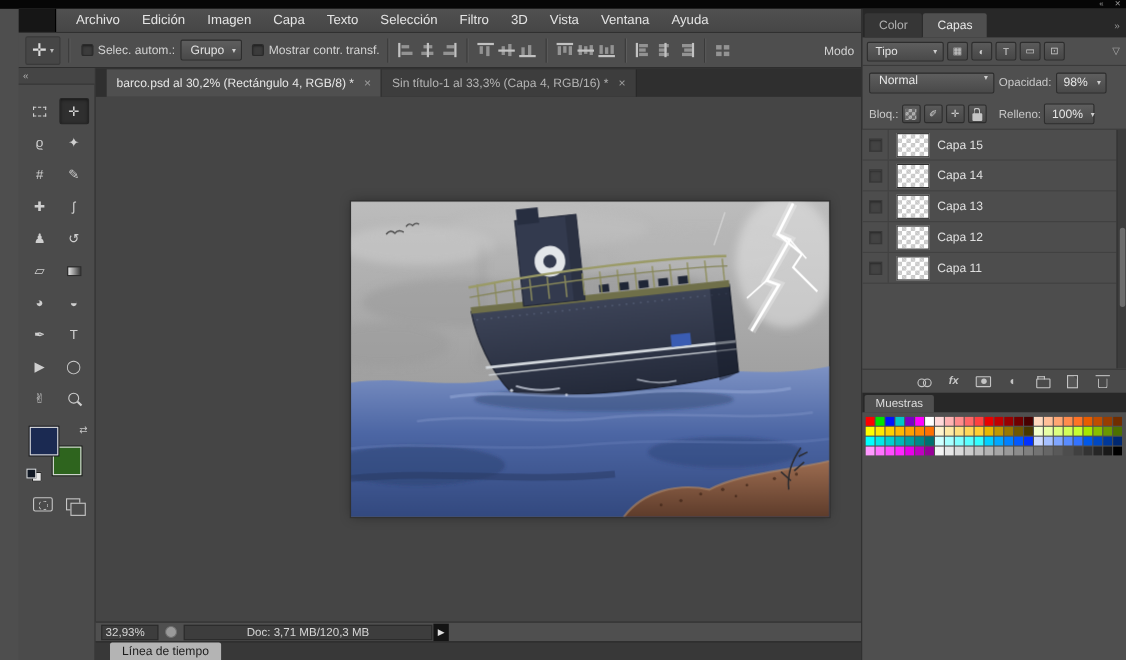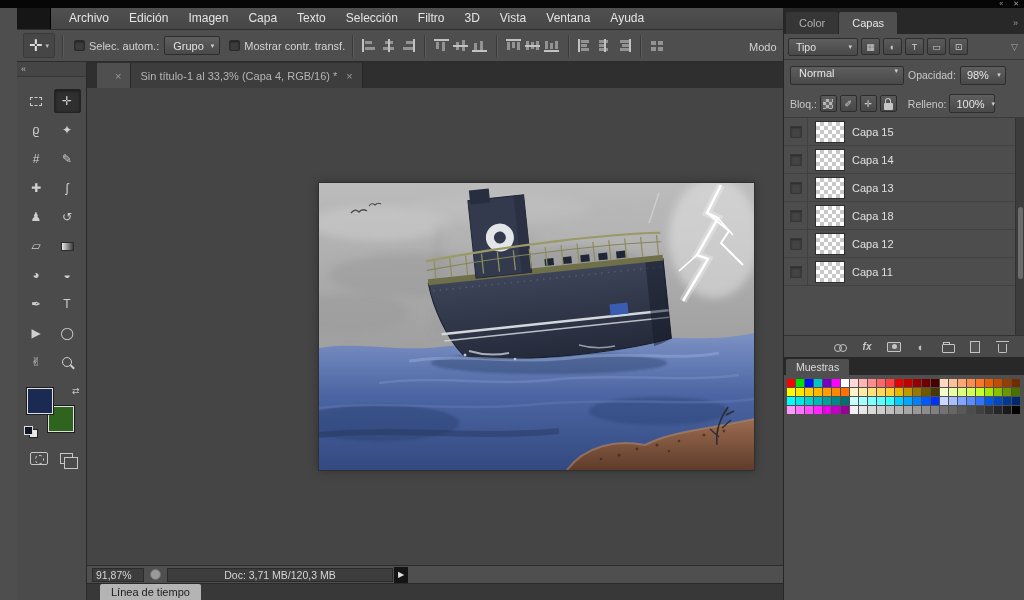--- a/index.html
+++ b/index.html
@@ -352,20 +352,21 @@
           </div>
           <div class="tools-bottom">
             <span class="qmask-icon"></span>
             <span class="smode-icon"></span>
           </div>
         </div>
 
         <div class="doc-col">
           <div class="tabbar">
               <div class="tab active">
+                <span class="tab-label">barco.psd al 30,2% (Rectángulo 4, RGB/8) *</span>
                 <span class="tab-close">×</span>
               </div>
               <div class="tab">
                 <span class="tab-label">Sin título-1 al 33,3% (Capa 4, RGB/16) *</span>
                 <span class="tab-close">×</span>
               </div>
             </div>
 
           <div class="canvas-area">
             <svg class="painting" width="435" height="287" viewBox="0 0 435 287">
@@ -480,21 +481,21 @@
               <g stroke="#2c2c30" stroke-width="1.4" fill="none">
                 <path d="M398,262 C396,246 402,234 409,224"></path>
                 <path d="M403,245 L412,237"></path>
                 <path d="M400,254 L391,246"></path>
                 <path d="M407,232 L415,228"></path>
               </g>
             </svg>
           </div>
 
           <div class="statusbar">
-            <span class="zoom-field">91,87%</span>
+            <span class="zoom-field">32,93%</span>
             <span class="page-icon"></span>
             <span class="doc-field">Doc: 3,71 MB/120,3 MB</span>
             <span class="doc-arrow">▶</span>
           </div>
 
           <div class="timeline-strip">
             <span class="tl-tab">Línea de tiempo</span>
           </div>
         </div>
       </div>
@@ -572,27 +573,20 @@
               </div>
               <span class="lthumb checker"></span>
               <span class="lname">Capa 14</span>
             </div>
             <div class="lrow">
               <div class="vis-cell">
                 <span class="vis-empty"></span>
               </div>
               <span class="lthumb checker"></span>
               <span class="lname">Capa 13</span>
-            </div>
-            <div class="lrow">
-              <div class="vis-cell">
-                <span class="vis-empty"></span>
-              </div>
-              <span class="lthumb checker"></span>
-              <span class="lname">Capa 18</span>
             </div>
             <div class="lrow">
               <div class="vis-cell">
                 <span class="vis-empty"></span>
               </div>
               <span class="lthumb checker"></span>
               <span class="lname">Capa 12</span>
             </div>
             <div class="lrow">
               <div class="vis-cell">

